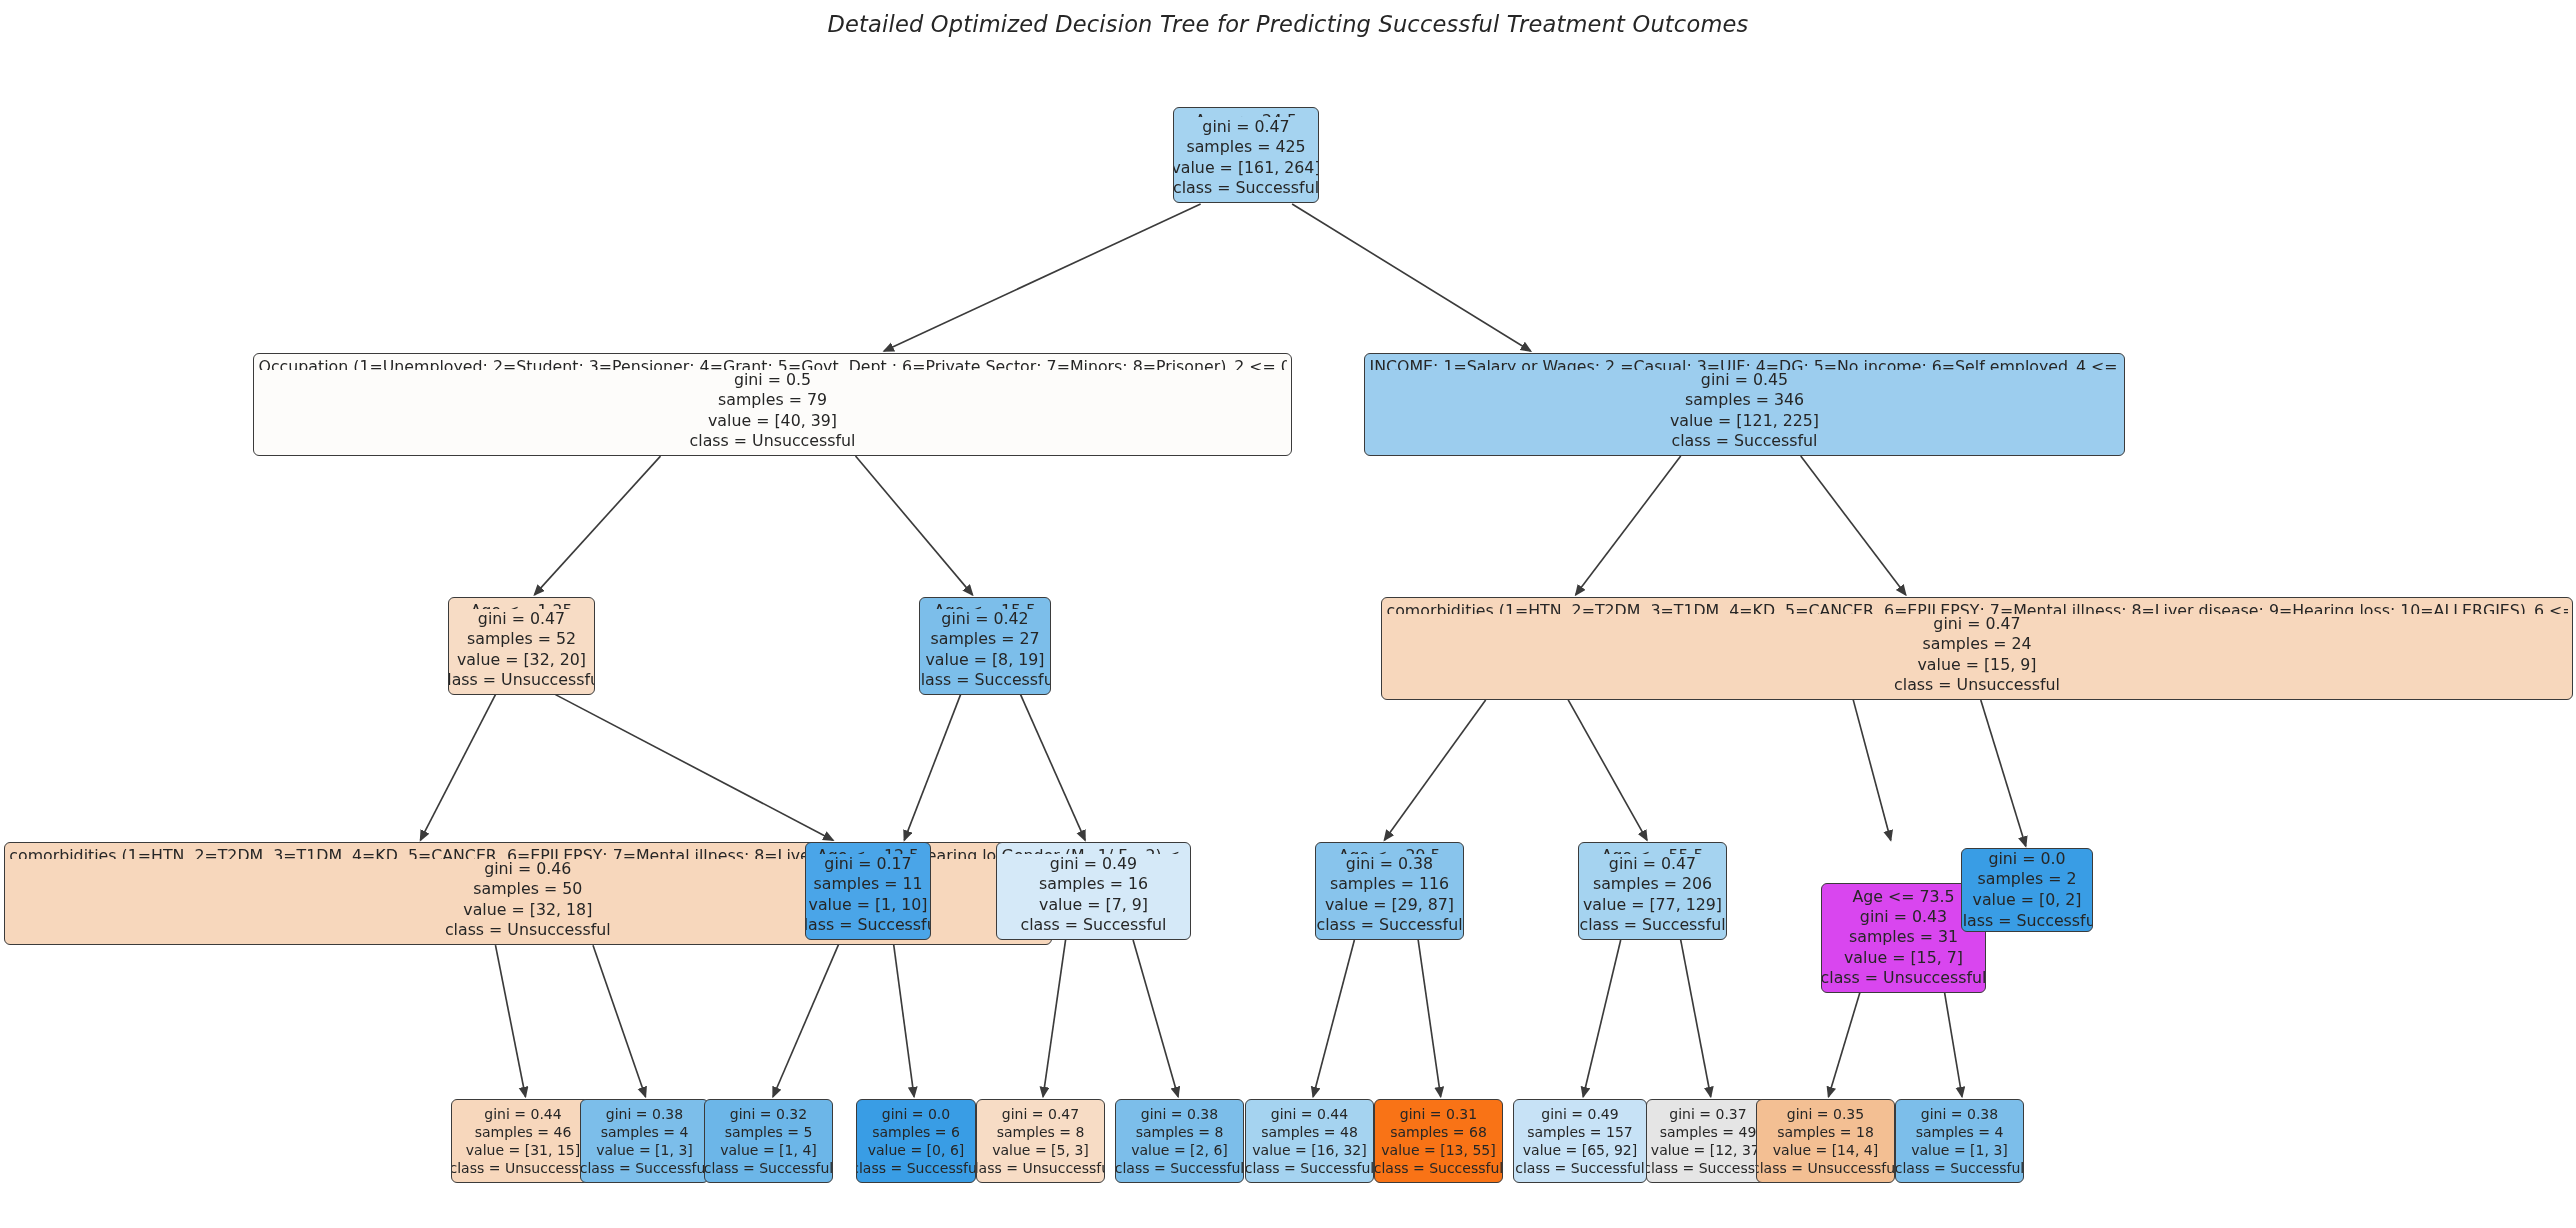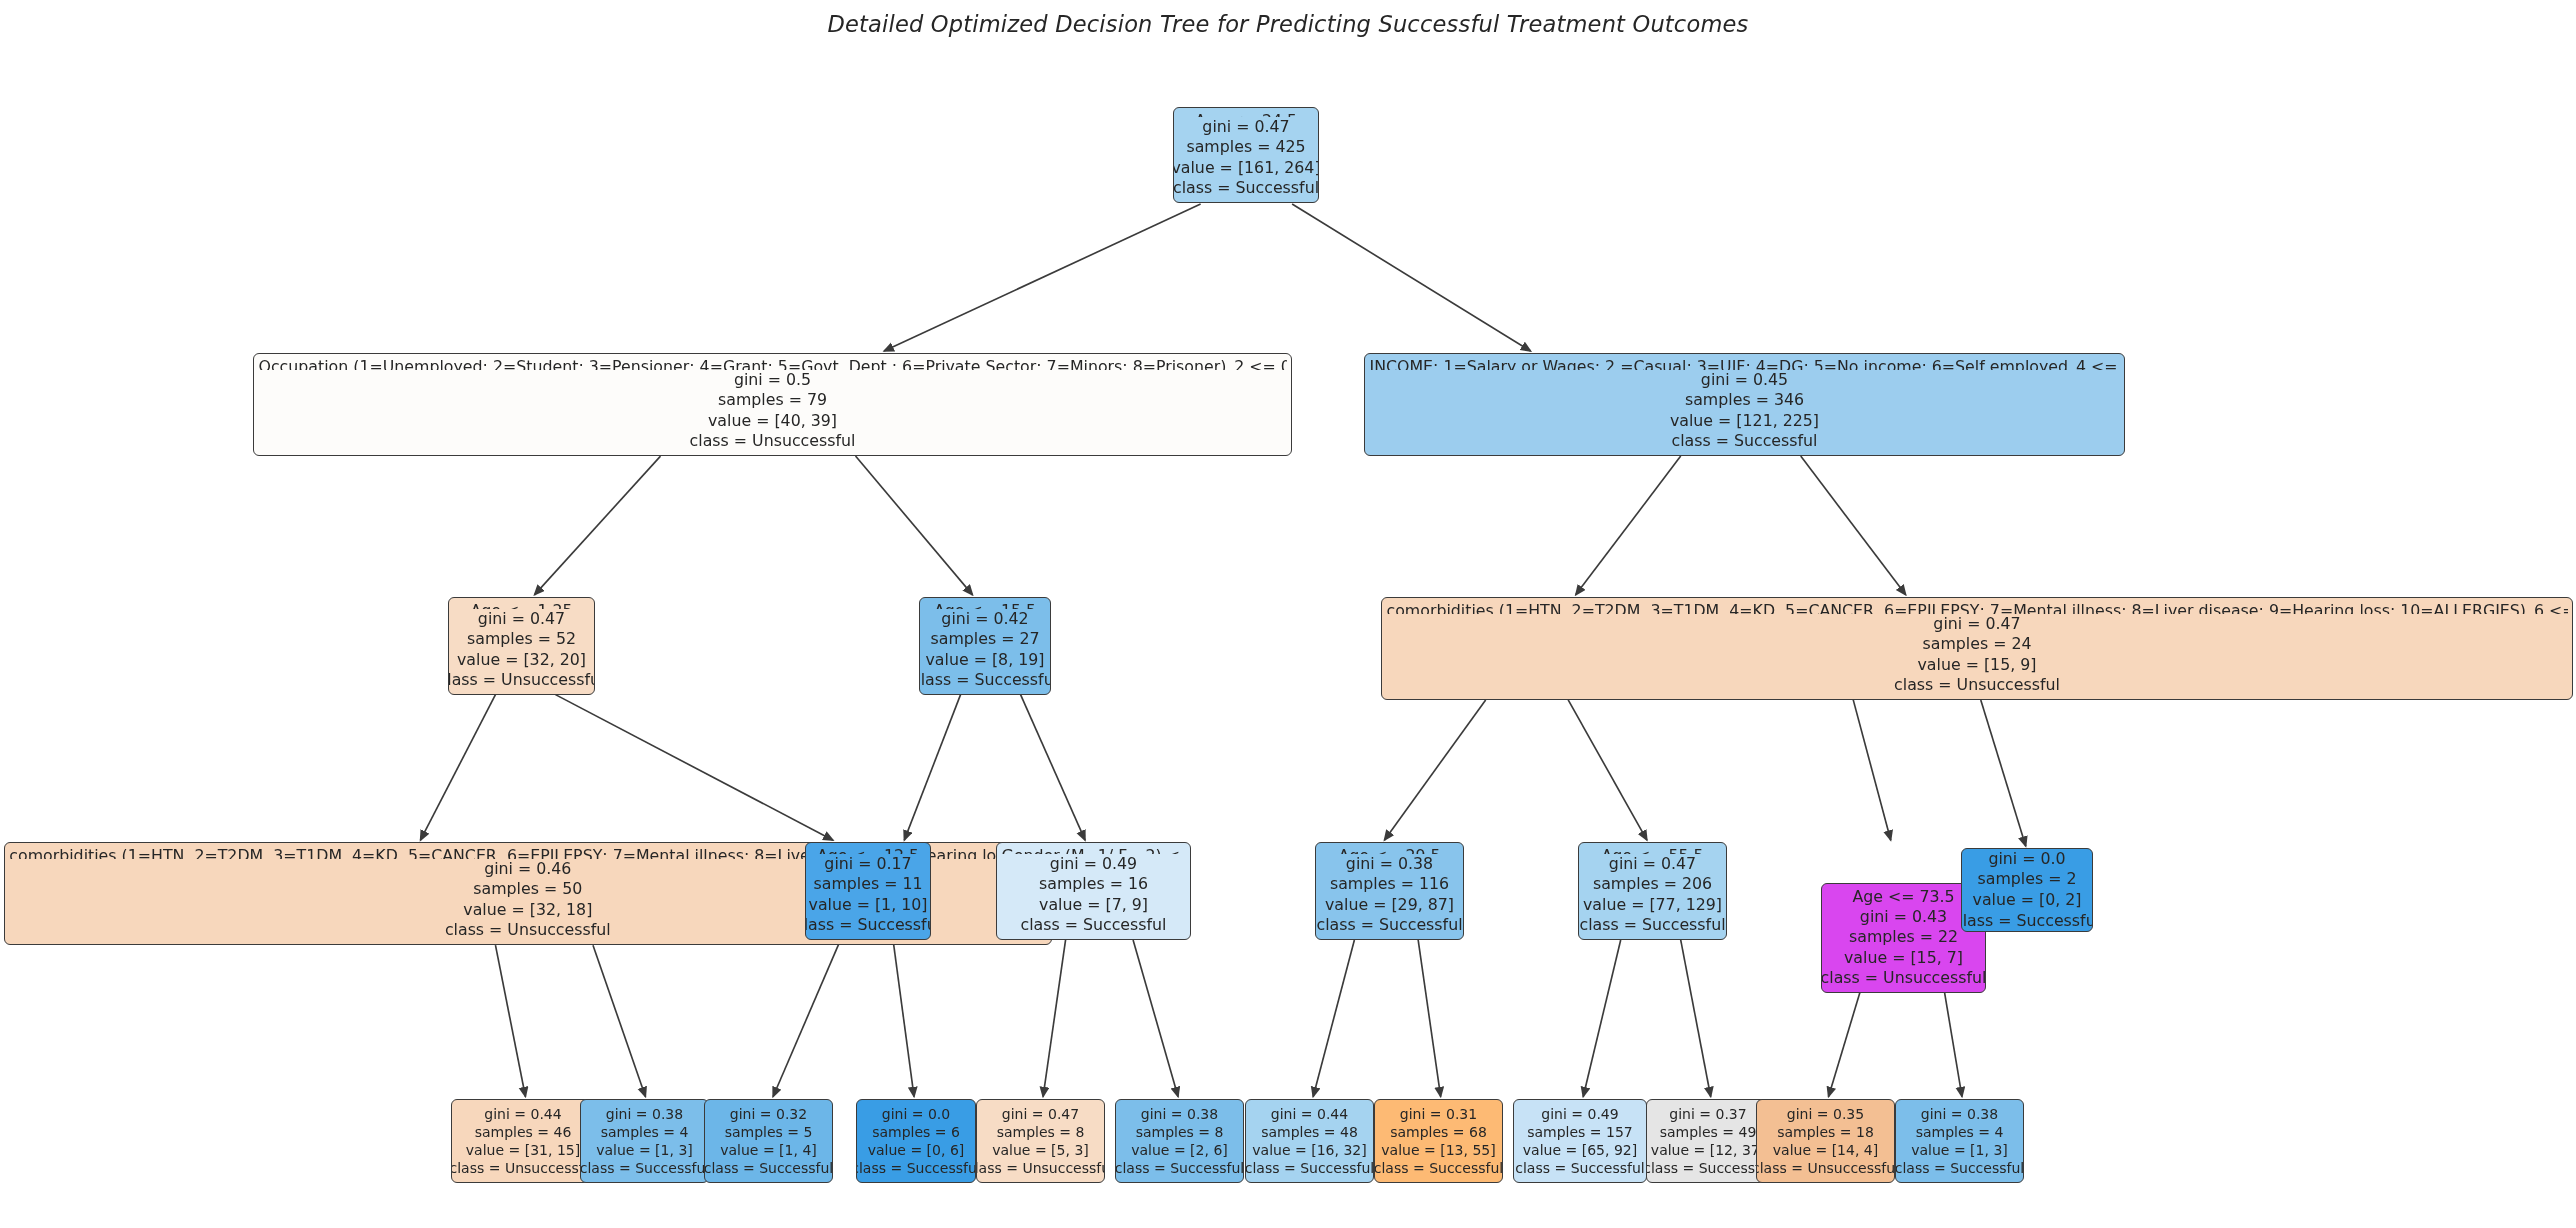--- a/index.html
+++ b/index.html
@@ -181,21 +181,21 @@
       <div class="node" style="left: 1578px; top: 842px; width: 149px; height: 98px; background: rgb(165, 211, 240);">
         <span class="ln cond">Age &lt;= 55.5</span>
         <span class="ln">gini = 0.47</span>
         <span class="ln">samples = 206</span>
         <span class="ln">value = [77, 129]</span>
         <span class="ln">class = Successful</span>
       </div>
       <div class="node" style="left: 1821px; top: 842px; width: 165px; height: 110px; background: #d946ef; margin-top: 41px;">
         <span class="ln cond">Age &lt;= 73.5</span>
         <span class="ln">gini = 0.43</span>
-        <span class="ln">samples = 22</span>
+        <span class="ln">samples = 31</span>
         <span class="ln">value = [15, 7]</span>
         <span class="ln">class = Unsuccessful</span>
       </div>
       <div class="node" style="left: 1961px; top: 848px; width: 132px; height: 84px; background: rgb(57, 157, 229);">
         <span class="ln">gini = 0.0</span>
         <span class="ln">samples = 2</span>
         <span class="ln">value = [0, 2]</span>
         <span class="ln">class = Successful</span>
       </div>
       <div class="node leaf" style="left: 451px; top: 1099px; width: 144px; height: 84px; background: rgb(247, 215, 188);">
@@ -233,21 +233,21 @@
         <span class="ln">samples = 8</span>
         <span class="ln">value = [2, 6]</span>
         <span class="ln">class = Successful</span>
       </div>
       <div class="node leaf" style="left: 1245px; top: 1099px; width: 129px; height: 84px; background: rgb(165, 211, 240);">
         <span class="ln">gini = 0.44</span>
         <span class="ln">samples = 48</span>
         <span class="ln">value = [16, 32]</span>
         <span class="ln">class = Successful</span>
       </div>
-      <div class="node leaf" style="left: 1374px; top: 1099px; width: 129px; height: 84px; background: #fdba74;">
+      <div class="node leaf" style="left: 1374px; top: 1099px; width: 129px; height: 84px; background: #f97316;">
         <span class="ln">gini = 0.31</span>
         <span class="ln">samples = 68</span>
         <span class="ln">value = [13, 55]</span>
         <span class="ln">class = Successful</span>
       </div>
       <div class="node leaf" style="left: 1513px; top: 1099px; width: 134px; height: 84px; background: rgb(199, 226, 246);">
         <span class="ln">gini = 0.49</span>
         <span class="ln">samples = 157</span>
         <span class="ln">value = [65, 92]</span>
         <span class="ln">class = Successful</span>

